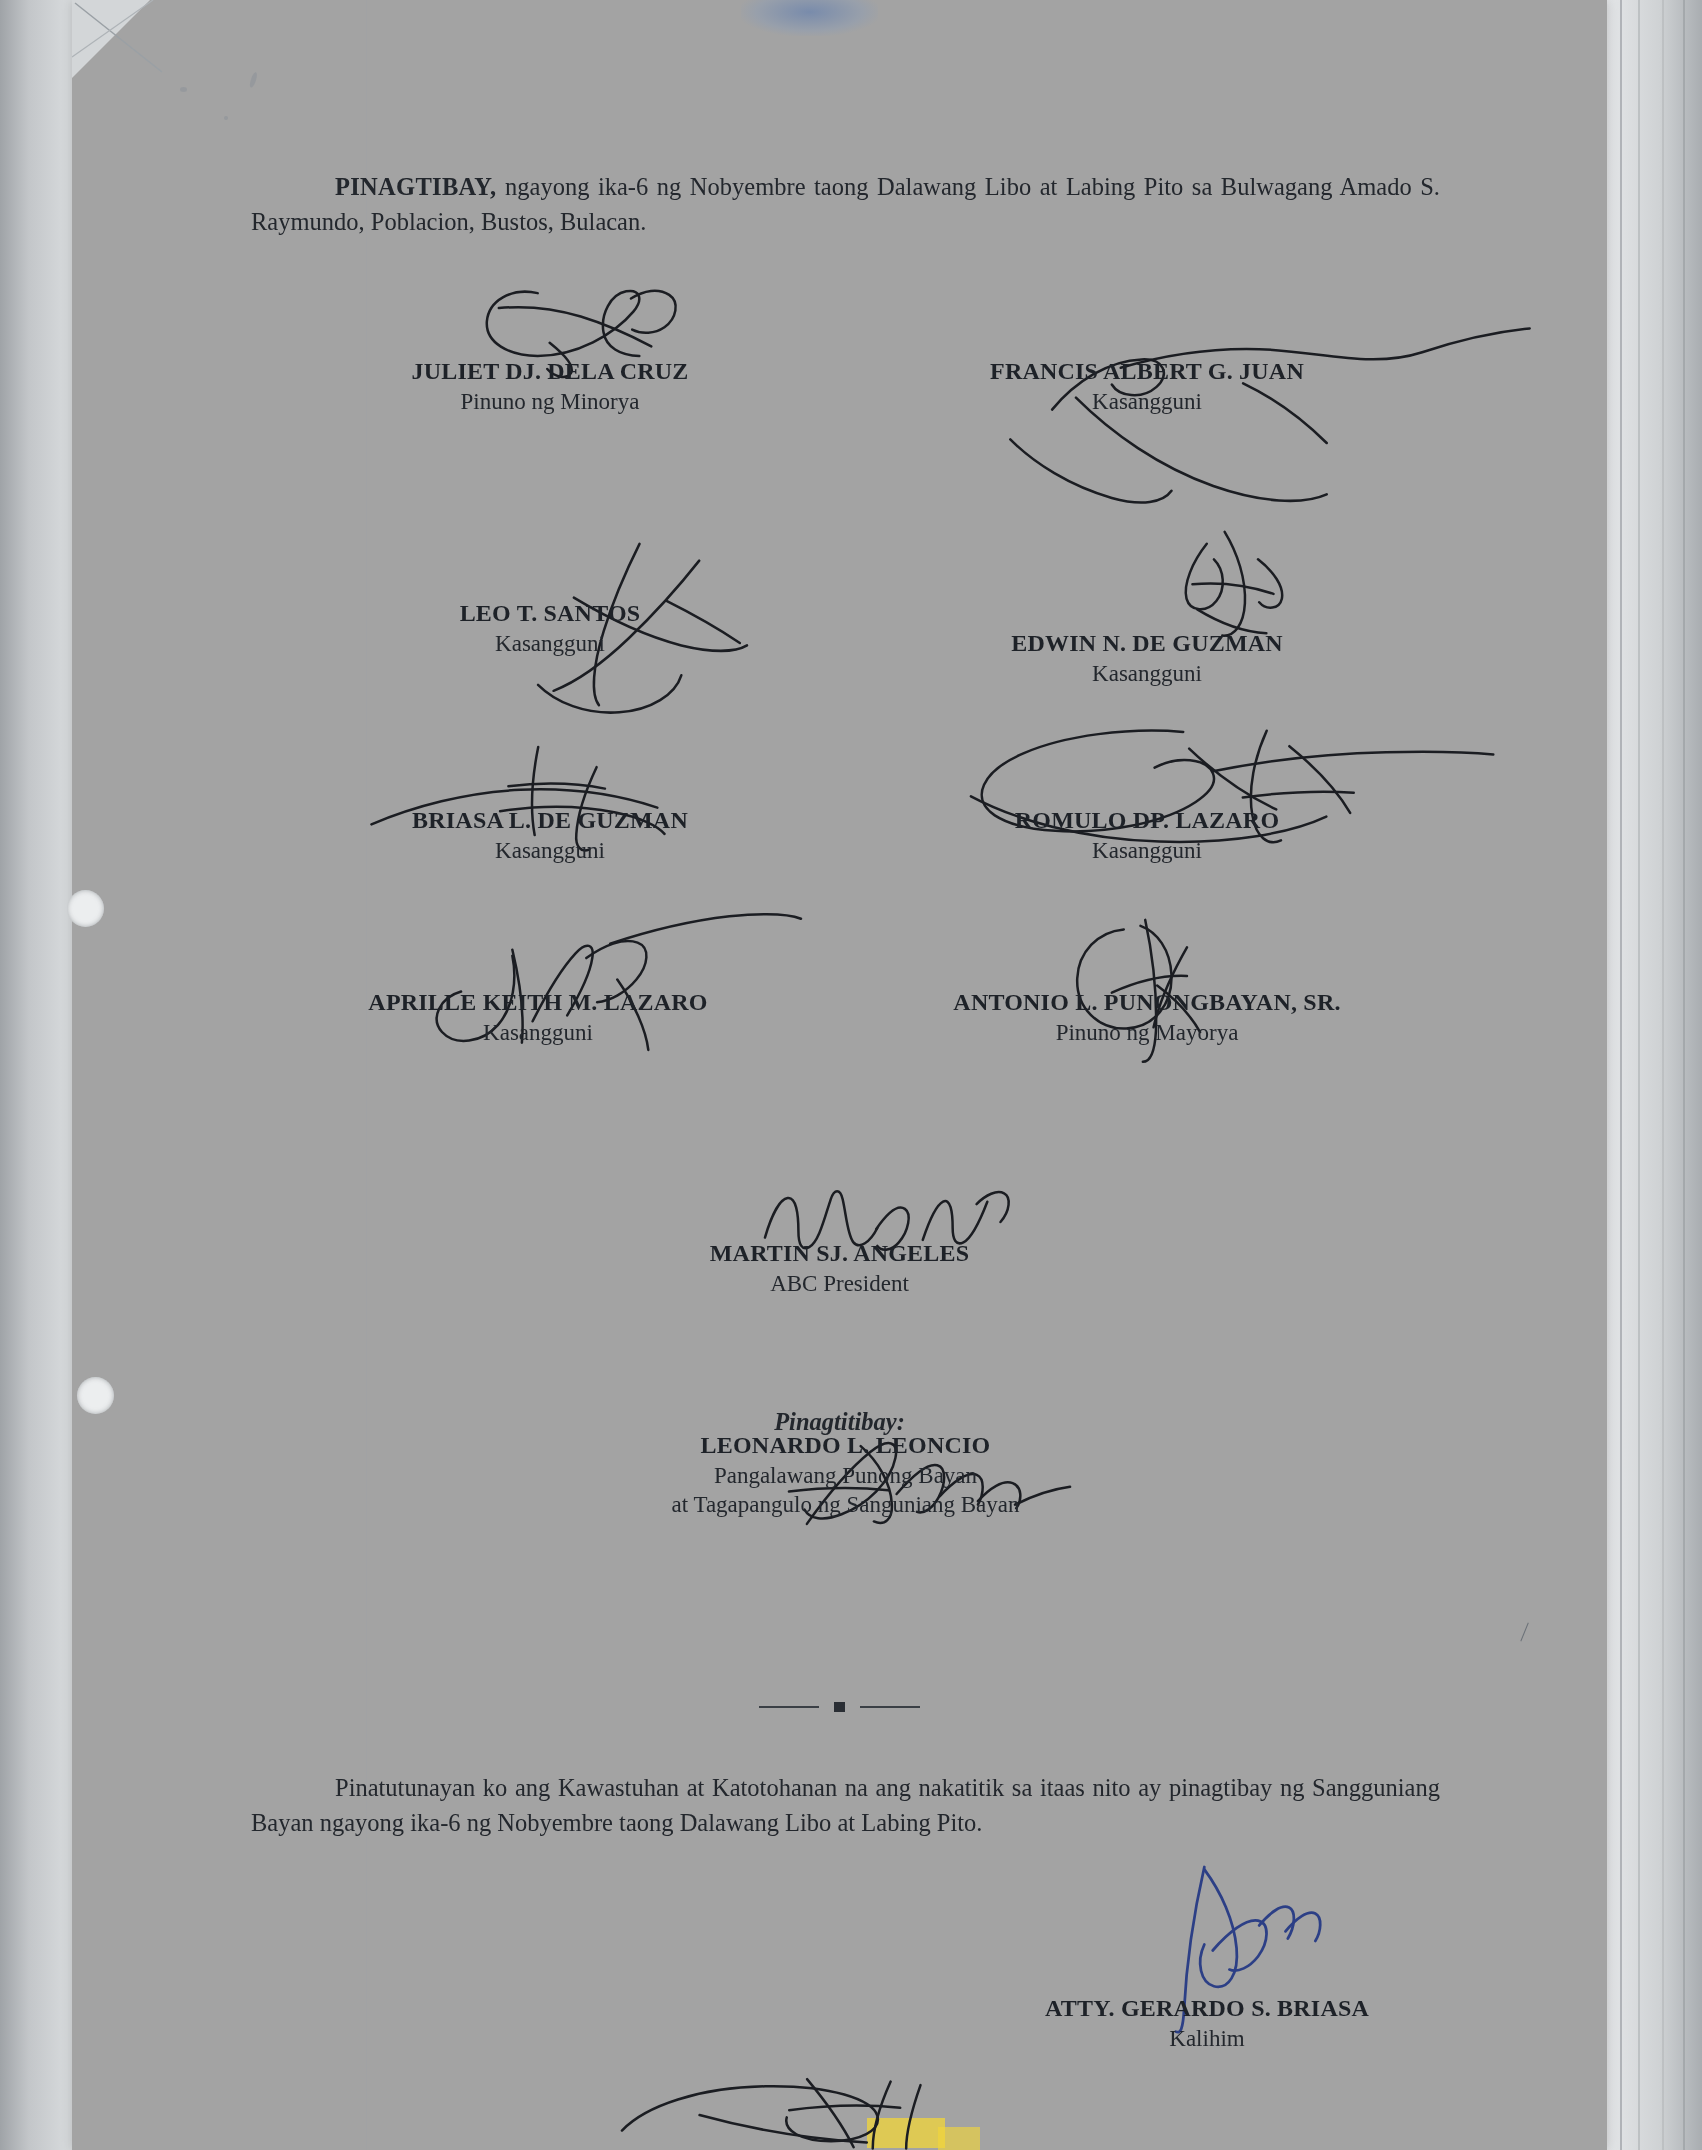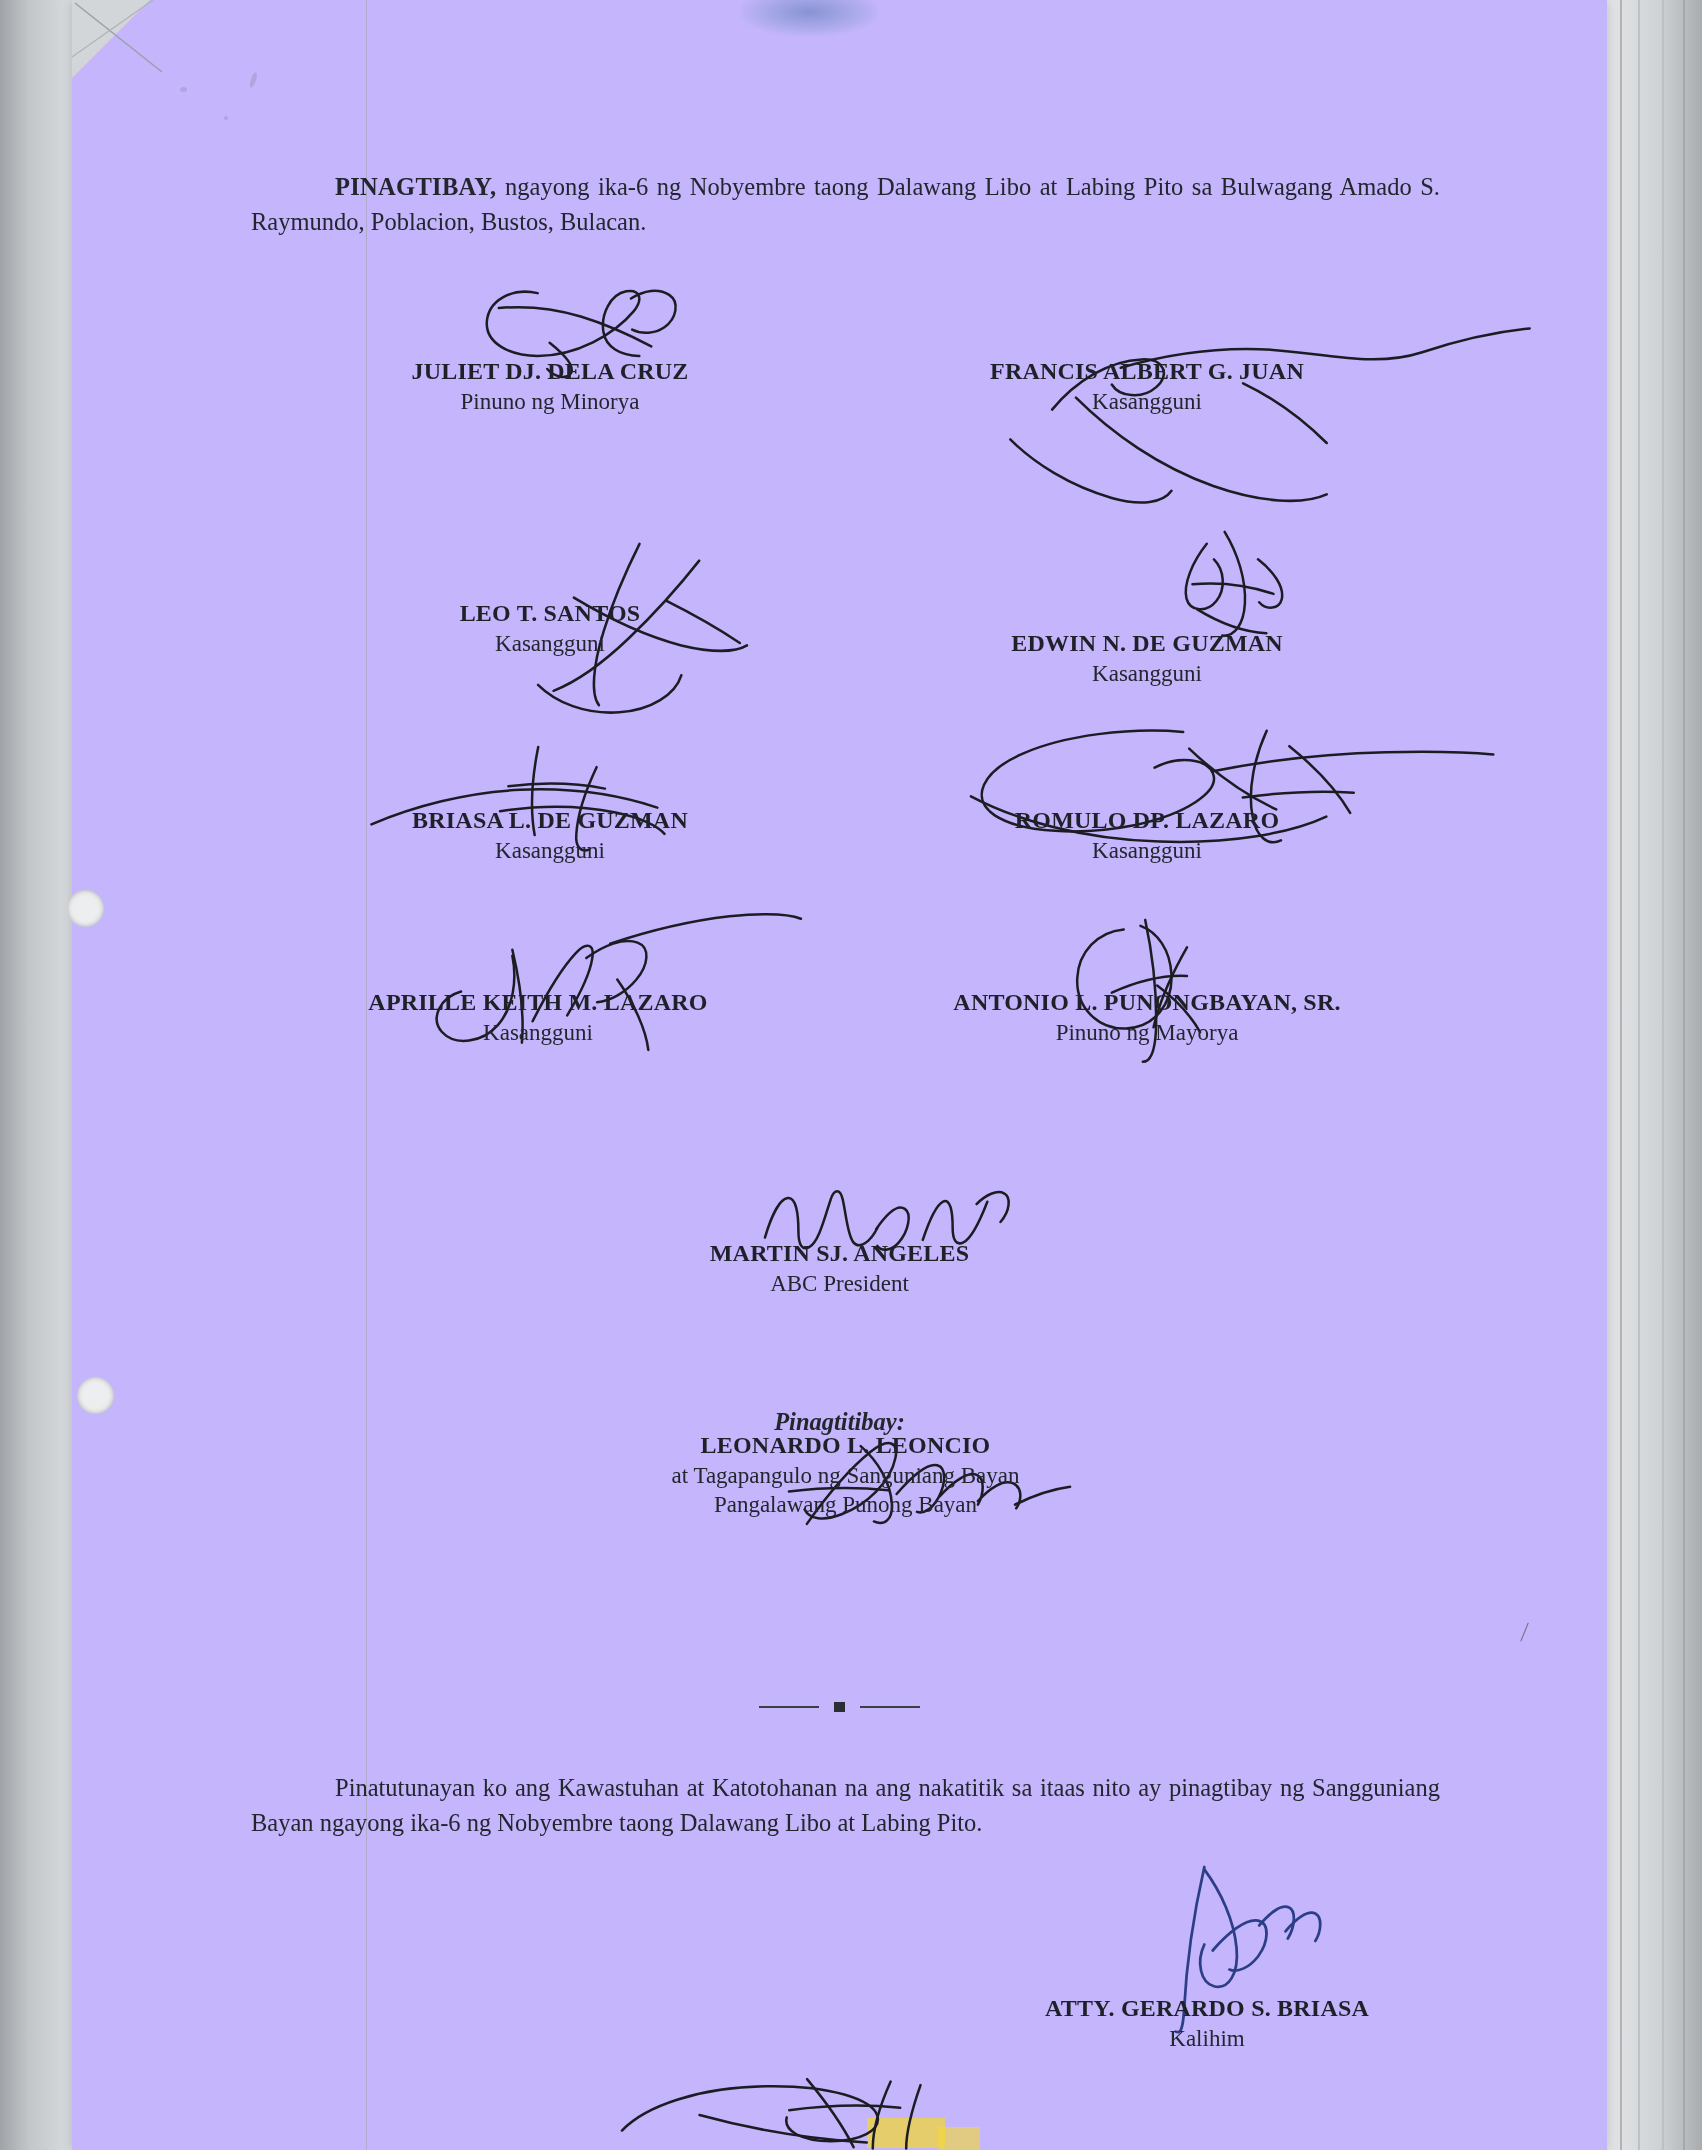--- a/index.html
+++ b/index.html
@@ -32,21 +32,21 @@
     position: absolute;
     top: 0; width: 1.8px; height: 2151px;
     background: rgba(120,125,130,0.45);
   }
   .paper {
     position: absolute;
     left: 72px;
     top: 0;
     width: 1535px;
     height: 2151px;
-    background: #c4b5fd;
+    background: #a3a3a3;
     box-shadow: 0 0 10.8px rgba(0,0,0,0.18);
   }
   
   .fold {
     position: absolute;
     left: 294px; top: 0;
     width: 1.2px; height: 2151px;
     background: rgba(160,163,166,0.55);
   }
   .dogear {
@@ -321,22 +321,22 @@
         <path d="M60 150 C90 108 126 62 166 30 C196 6 214 12 208 40 C200 80 160 118 118 134 C88 146 64 142 56 126"></path>
         <path d="M150 20 C180 46 200 82 202 116 C204 142 190 154 172 146"></path>
         <path d="M30 96 C80 90 140 88 196 94"></path>
         <path d="M210 100 C236 70 262 48 278 52 C294 56 292 84 280 106 C270 124 256 134 244 130"></path>
         <path d="M282 104 C306 78 330 62 344 68 C358 74 356 100 346 118"></path>
         <path d="M346 112 C366 90 388 76 404 82 C420 88 420 110 410 124"></path>
         <path d="M408 118 C436 104 470 92 500 88"></path>
       </svg>
       <div class="center-block" style="top:1432px;padding-left:6px;">
         <div class="sig-name">LEONARDO L. LEONCIO</div>
+        <div class="sig-title">Pangalawang Punong Bayan</div>
         <div class="sig-title">at Tagapangulo ng Sanguniang Bayan</div>
-        <div class="sig-title">Pangalawang Punong Bayan</div>
       </div>
 
       <div class="divider" style="top:1700px;">
         <span class="dline"></span>
         <span class="dsq"></span>
         <span class="dline"></span>
       </div>
 
       <div class="para" style="left:179px;top:1771px;width:1189px;text-indent:84px;">Pinatutunayan ko ang Kawastuhan at Katotohanan na ang nakatitik sa itaas nito ay pinagtibay ng Sangguniang Bayan ngayong ika-6 ng Nobyembre taong Dalawang Libo at Labing Pito.</div>
 

